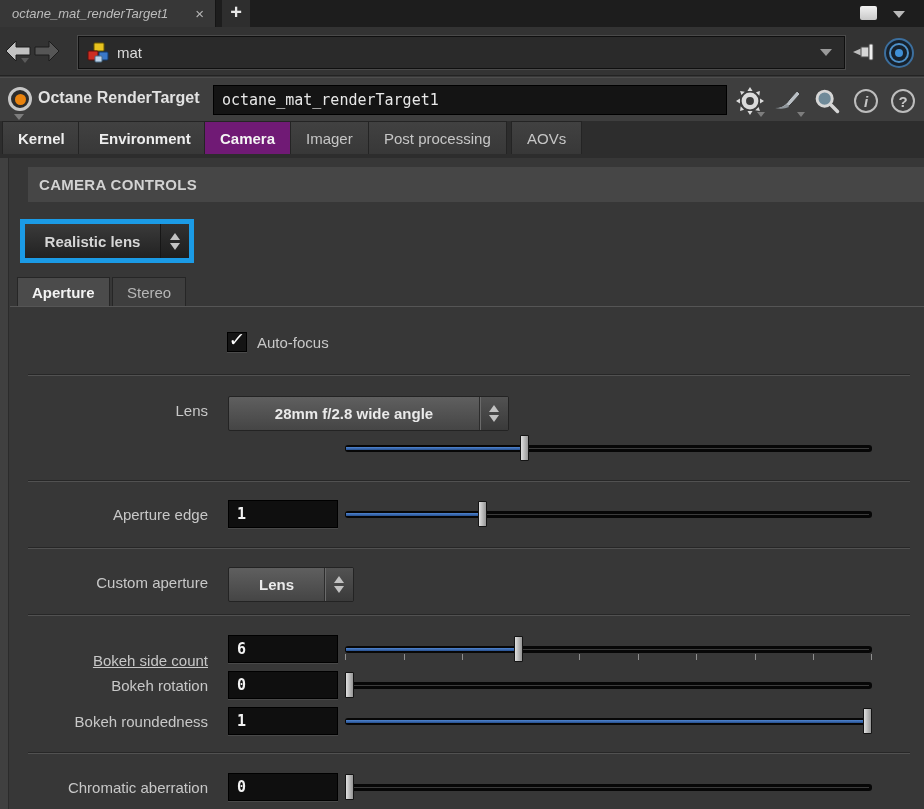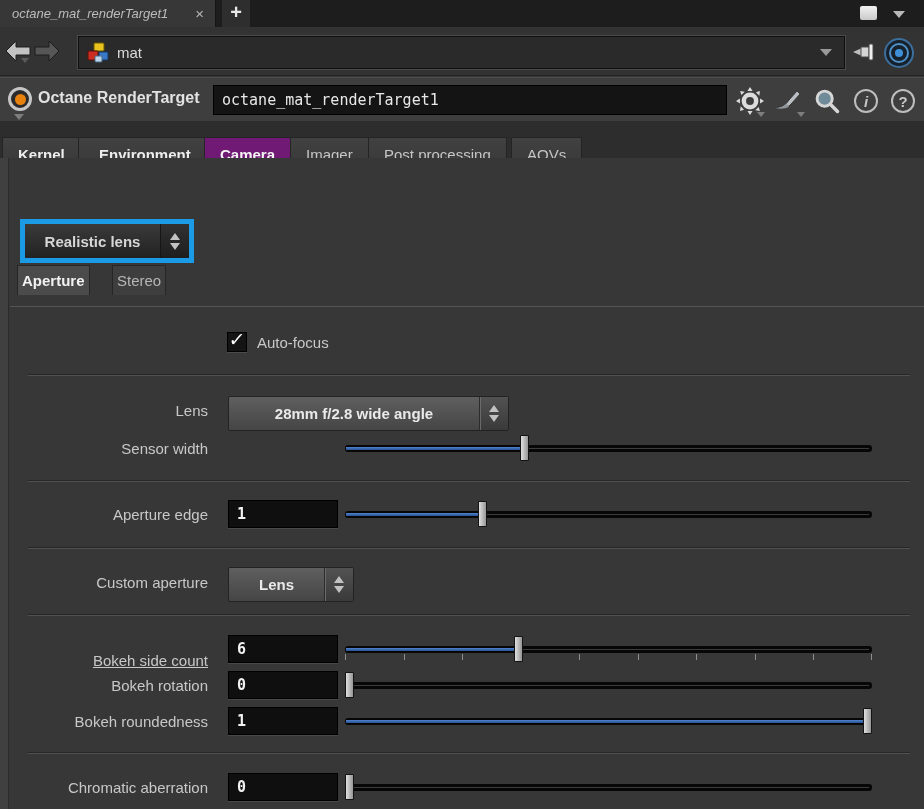--- a/index.html
+++ b/index.html
@@ -40,21 +40,21 @@
   .node-name{position:absolute;left:213px;top:7px;width:514px;height:30px;background:#141414;
     border:1px solid #000;color:#e8e8e8;font-family:"DejaVu Sans Mono","Liberation Mono",monospace;
     font-size:15px;padding:0 8px;outline:none;}
   .hbtn{position:absolute;top:8px;width:30px;height:30px;display:flex;align-items:center;justify-content:center;}
   .circ{border:2px solid #bdbdbd;border-radius:50%;width:24px;height:24px;color:#c6c6c6;
     display:flex;align-items:center;justify-content:center;font-size:15px;font-weight:bold;}
   .mini-dd{position:absolute;width:0;height:0;border-left:4px solid transparent;border-right:4px solid transparent;border-top:5px solid #7d7d7d;}
 
   
   .tabsrow{position:absolute;left:0;top:121px;width:924px;height:37px;background:#2d2d2d;}
-  .tab{position:absolute;top:16px;height:33px;background:linear-gradient(#414141,#383838);
+  .tab{position:absolute;top:0;height:33px;background:linear-gradient(#414141,#383838);
     border:1px solid #242424;border-bottom:none;color:#c6c6c6;font-size:15px;
     display:flex;align-items:center;justify-content:flex-end;padding:0 15px;}
   .tab.bold{font-weight:bold;color:#ededed;}
   .tab.active{background:#701a75;color:#f4f4f4;font-weight:bold;}
 
   
   .params{position:absolute;left:0;top:158px;width:924px;height:651px;background:#373737;}
   .gutter{position:absolute;left:0;top:0;width:9px;height:100%;background:#404040;border-right:1px solid #2b2b2b;}
   .secbar{position:absolute;left:28px;top:9px;width:896px;height:35px;background:#464646;
     display:flex;align-items:center;padding-left:11px;font-size:15px;font-weight:bold;color:#d2d2d2;letter-spacing:.3px;}
@@ -62,22 +62,22 @@
 
   .bluebox{position:absolute;left:20px;top:61px;width:174px;height:44px;border:5px solid #1b9be6;background:#2a2a2a;}
   .darkdrop{width:100%;height:100%;background:linear-gradient(#3a3a3a,#222);display:flex;align-items:stretch;}
   .darkdrop .dtext{flex:1;display:flex;align-items:center;justify-content:center;font-size:15px;font-weight:bold;color:#d6d6d6;}
 
   .spinner{width:29px;border-left:1px solid #161616;background:linear-gradient(#313131,#1e1e1e);
     display:flex;flex-direction:column;align-items:center;justify-content:center;gap:3px;}
   .sp-up{width:0;height:0;border-left:5px solid transparent;border-right:5px solid transparent;border-bottom:7px solid #c2c2c2;}
   .sp-dn{width:0;height:0;border-left:5px solid transparent;border-right:5px solid transparent;border-top:7px solid #c2c2c2;}
 
-  .subtab{position:absolute;top:107px;height:30px;background:#3e3e3e;border:1px solid #262626;border-bottom:none;
-    color:#b6b6b6;font-size:15px;display:flex;align-items:center;justify-content:flex-end;padding:0 4px;}
+  .subtab{position:absolute;top:119px;height:30px;background:#3e3e3e;border:1px solid #262626;border-bottom:none;
+    color:#b6b6b6;font-size:15px;display:flex;align-items:center;justify-content:flex-end;padding:0 14px;}
   .subtab.active{background:#4b4b4b;color:#f2f2f2;font-weight:bold;}
   .subtab-line{position:absolute;left:10px;top:148px;width:914px;height:1px;background:#555;}
 
   .plabel{position:absolute;left:10px;width:198px;text-align:right;font-size:15px;color:#c8c8c8;white-space:nowrap;}
   .checkbox{position:absolute;left:227px;width:20px;height:20px;background:#141414;border:1px solid #000;
     box-shadow:0 1px 0 rgba(255,255,255,.1);display:flex;align-items:center;justify-content:center;}
   .checkbox .chk{color:#fff;font-size:19px;font-weight:bold;line-height:18px;transform:translateY(-2px) skewX(-6deg);}
 
   .pfield{position:absolute;left:228px;width:110px;height:28px;background:#0f0f0f;border:1px solid #000;
     box-shadow:0 1px 0 rgba(255,255,255,.09);color:#f2f2f2;font-family:"DejaVu Sans Mono","Liberation Mono",monospace;
@@ -202,20 +202,23 @@
         <span>Post processing</span>
       </div>
     <div class="tab" style="left:511px;">
         <span>AOVs</span>
       </div>
   </div>
 
   <div class="params">
     <div class="gutter"></div>
 
+    <div class="secbar">
+        <span>CAMERA CONTROLS</span>
+      </div>
 
     <div class="bluebox">
       <div class="darkdrop">
         <div class="dtext">Realistic lens</div>
         <div class="spinner">
             <div class="sp-up"></div>
             <div class="sp-dn"></div>
           </div>
       </div>
     </div>
@@ -237,21 +240,20 @@
 
     <div class="plabel" style="top:244px;">Lens</div>
     <div class="pdrop" style="top:238px;width:281px;">
       <div class="dtext">28mm f/2.8 wide angle</div>
       <div class="spinner">
           <div class="sp-up"></div>
           <div class="sp-dn"></div>
         </div>
     </div>
 
-    <div class="plabel" style="top:282px;">Sensor width</div>
     <div class="slider" style="top:277px;">
       <div class="sl-track">
           <div class="sl-fill" style="width: 178.68px;"></div>
         </div>
         <div class="sl-handle" style="left: 174.68px;"></div>
     </div>
 
     <div class="sep" style="top:322px;"></div>
 
     <div class="plabel" style="top:348px;">Aperture edge</div>

